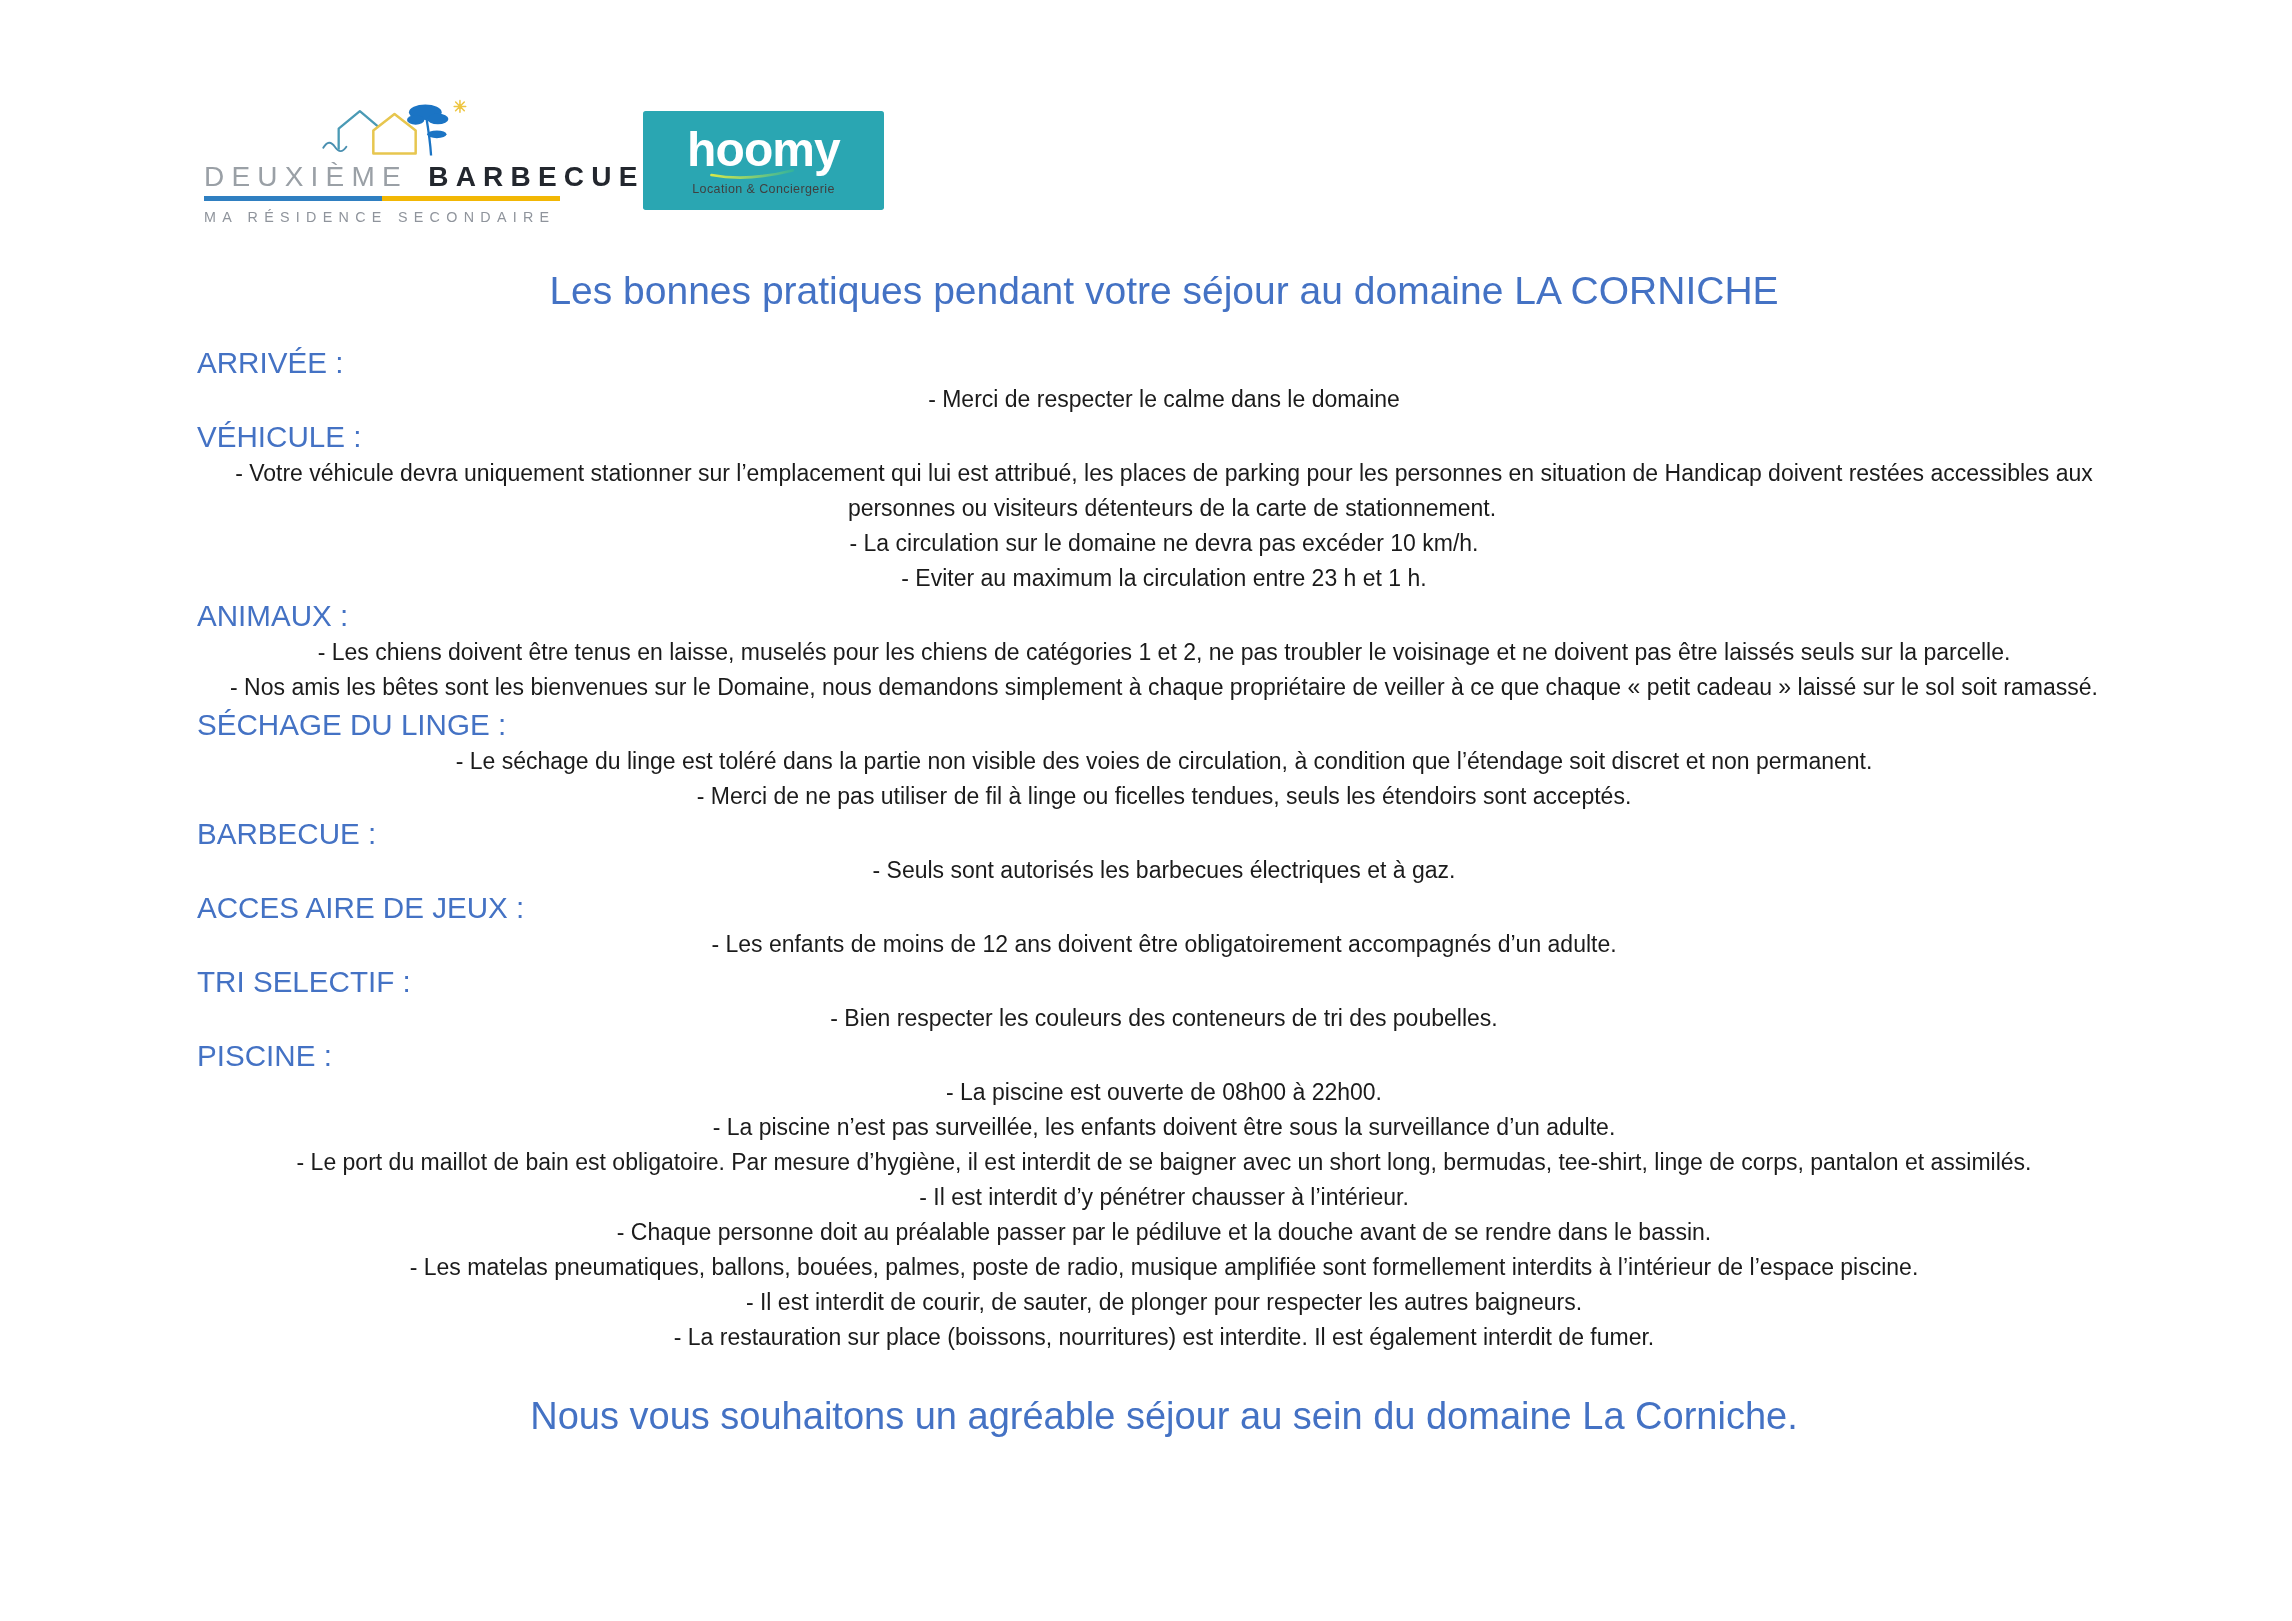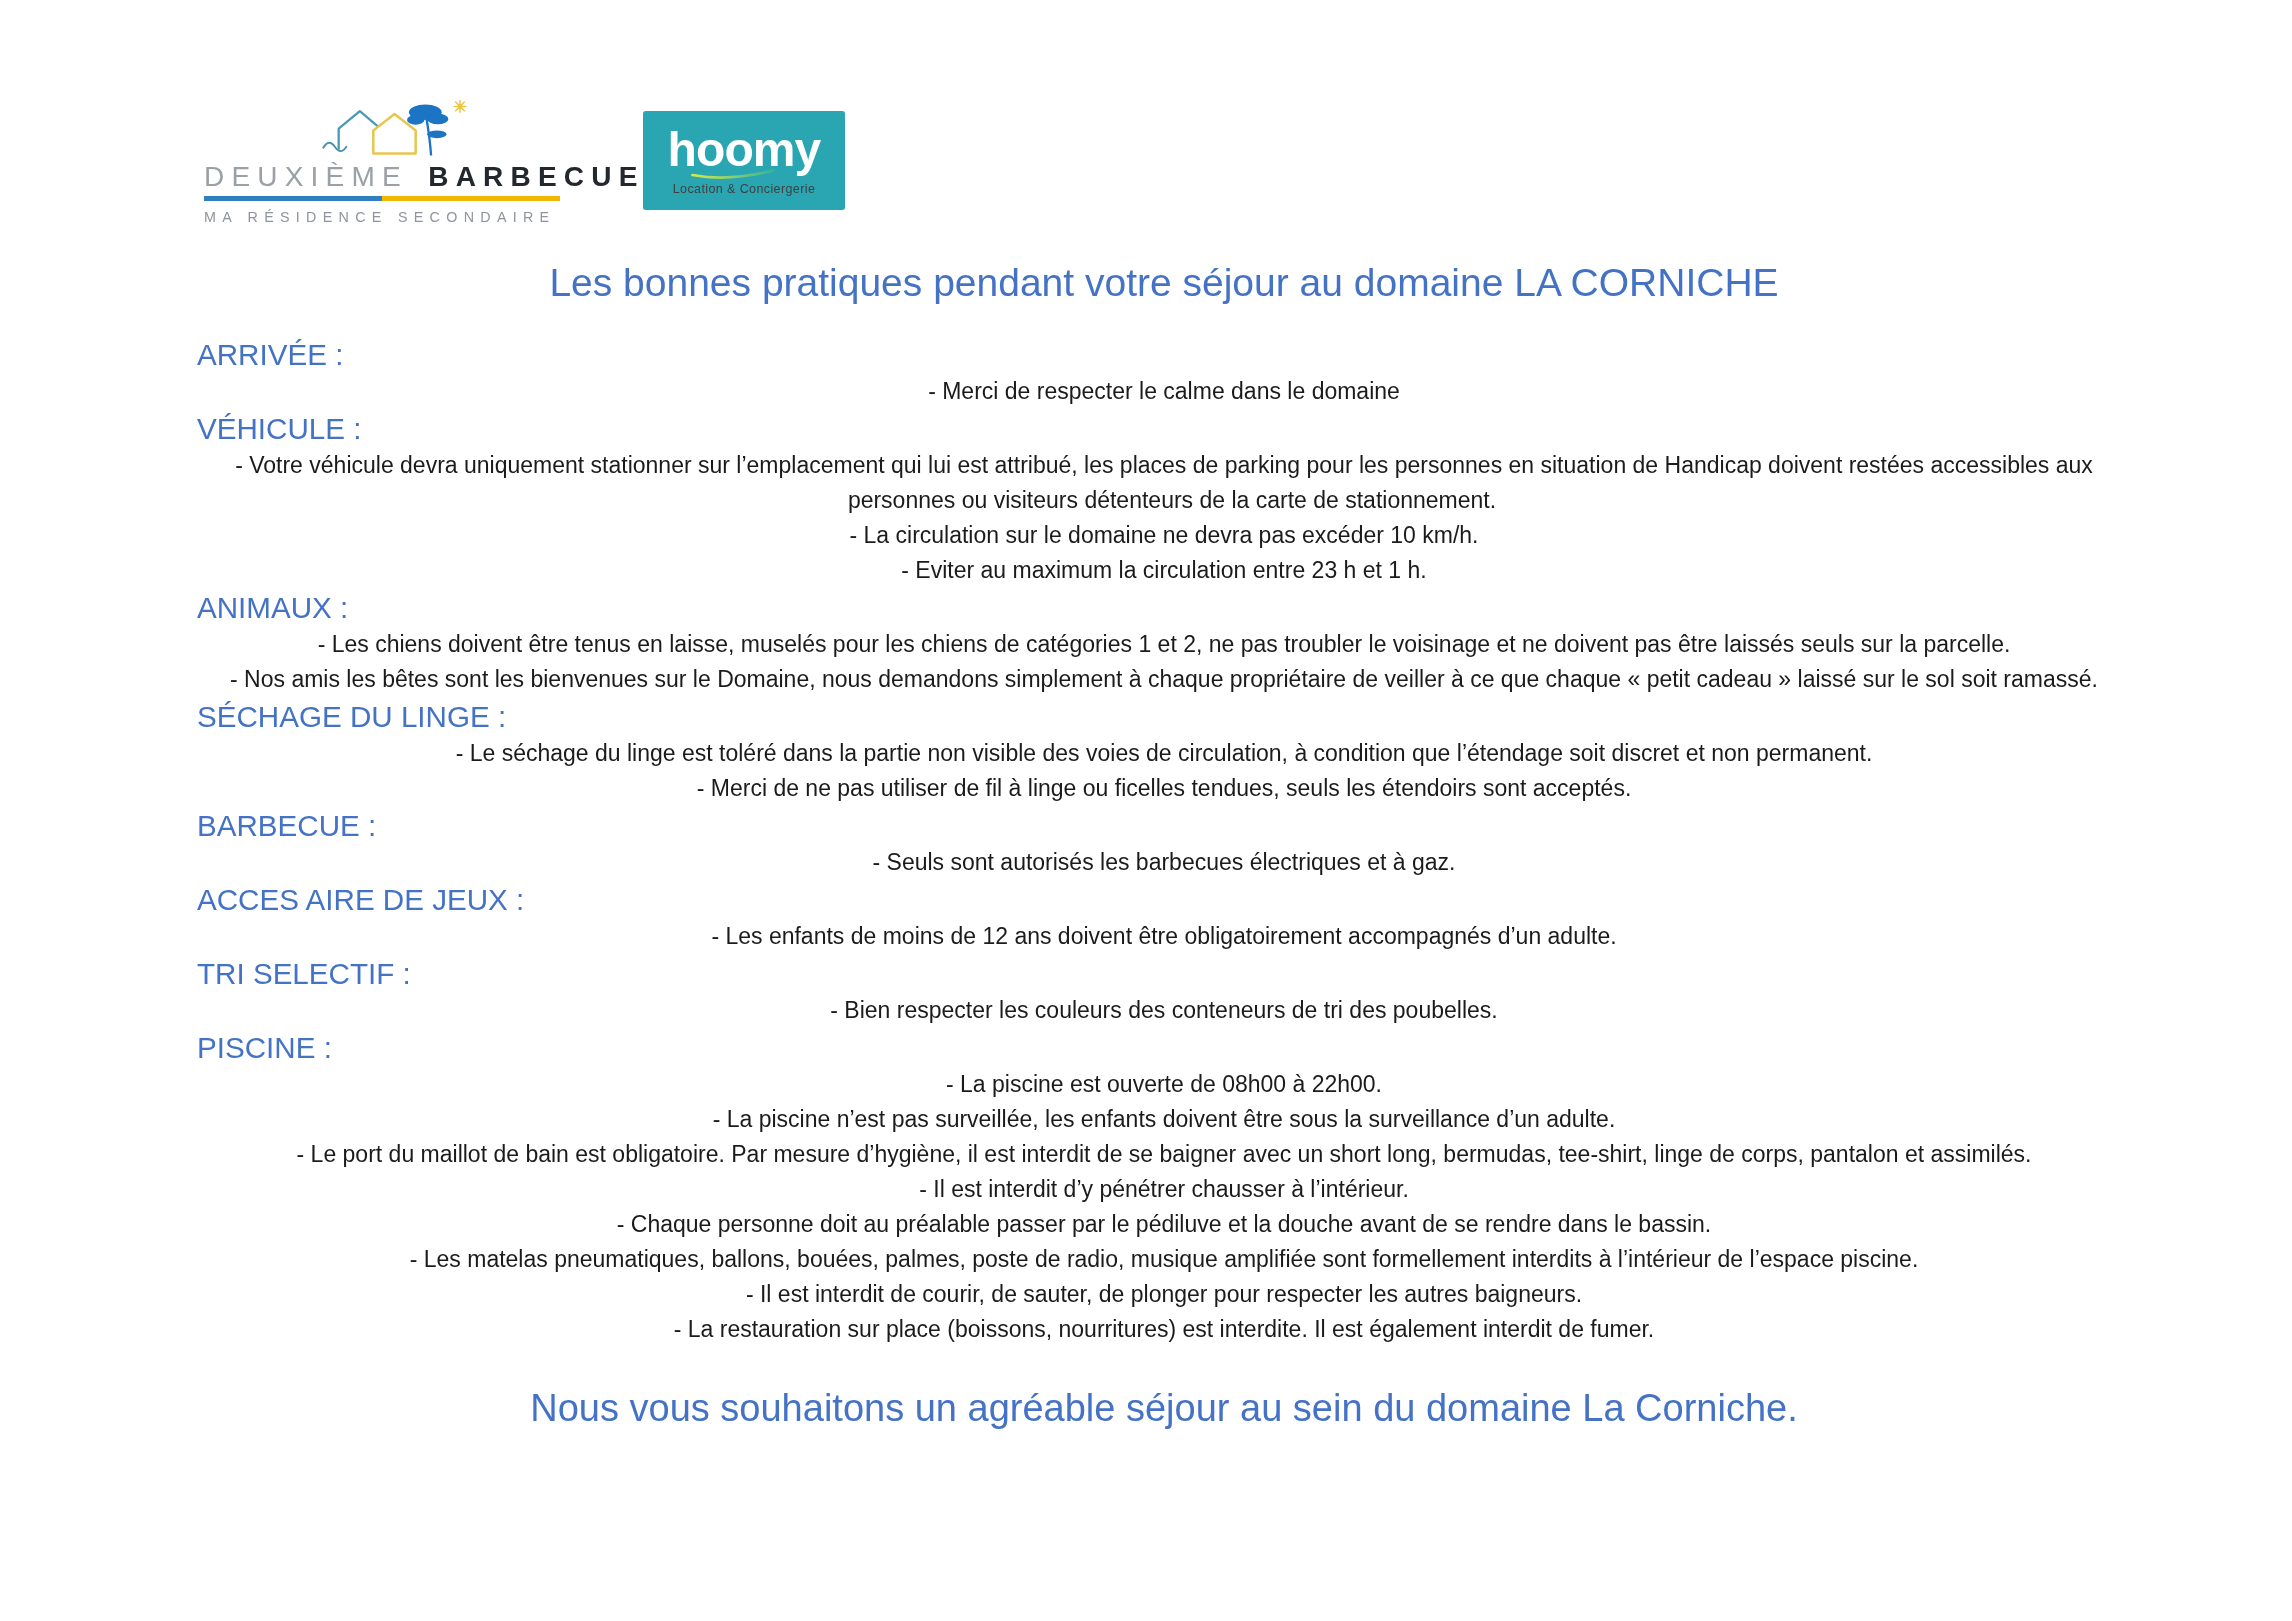--- a/index.html
+++ b/index.html
@@ -12,28 +12,28 @@
   .da-logo{position:absolute;left:204px;top:99px;width:356px;}
   .da-art{display:block;width:154px;height:61px;margin:0 auto 1.8px auto;transform:translateX(12.5px);}
   .da-wordmark{white-space:nowrap;text-align:center;font-size:28px;letter-spacing:7.2px;line-height:30px;}
   .da-light{font-weight:300;color:var(--logo_gray,#9aa0a6);}
   .da-bold{font-weight:700;color:#23272e;margin-left:5.4px;}
   .da-underline{display:flex;height:4.5px;margin-top:4.5px;}
   .da-underline .blue{flex:1;background:var(--da_blue,#2F7FC1);}
   .da-underline .yellow{flex:1;background:var(--da_yellow,#F2B705);}
   .da-tagline{margin-top:8px;text-align:left;font-size:14.3px;letter-spacing:6.3px;color:#8f949c;white-space:nowrap;}
   .hoomy{
-    position:absolute;left:643px;top:111px;width:202px;height:99px;border-radius:2.7px;
+    position:absolute;left:643px;top:111px;width:241px;height:99px;border-radius:2.7px;
     background:var(--hoomy_bg,#2AA6B2);display:flex;flex-direction:column;align-items:center;justify-content:center;
   }
   .hoomy-name{color:#fff;font-weight:700;font-size:48px;line-height:45px;letter-spacing:-0.9px;margin-top:1.8px;}
   .hoomy-swoosh{width:90px;height:12.5px;margin:-3.6px 23px 0 0;}
   .hoomy-tagline{color:#404040;font-size:12.5px;letter-spacing:0.4px;margin-top:1.8px;}
   
-  .content{position:absolute;left:197px;top:256px;width:1934px;}
+  .content{position:absolute;left:197px;top:264px;width:1934px;}
   .doc-title{
     margin:0 0 25px 0;font-weight:400;font-size:39px;line-height:54px;
     text-align:center;color:var(--accent,#4472C4);
   }
   .rules-section h2{
     margin:0;font-weight:400;font-size:29.6px;line-height:39px;color:var(--accent,#4472C4);
   }
   .rules-section p{
     margin:0;font-size:23px;line-height:35px;color:var(--body_text,#1b1b1b);
     padding-left:16px;text-indent:-16px;text-align:center;

